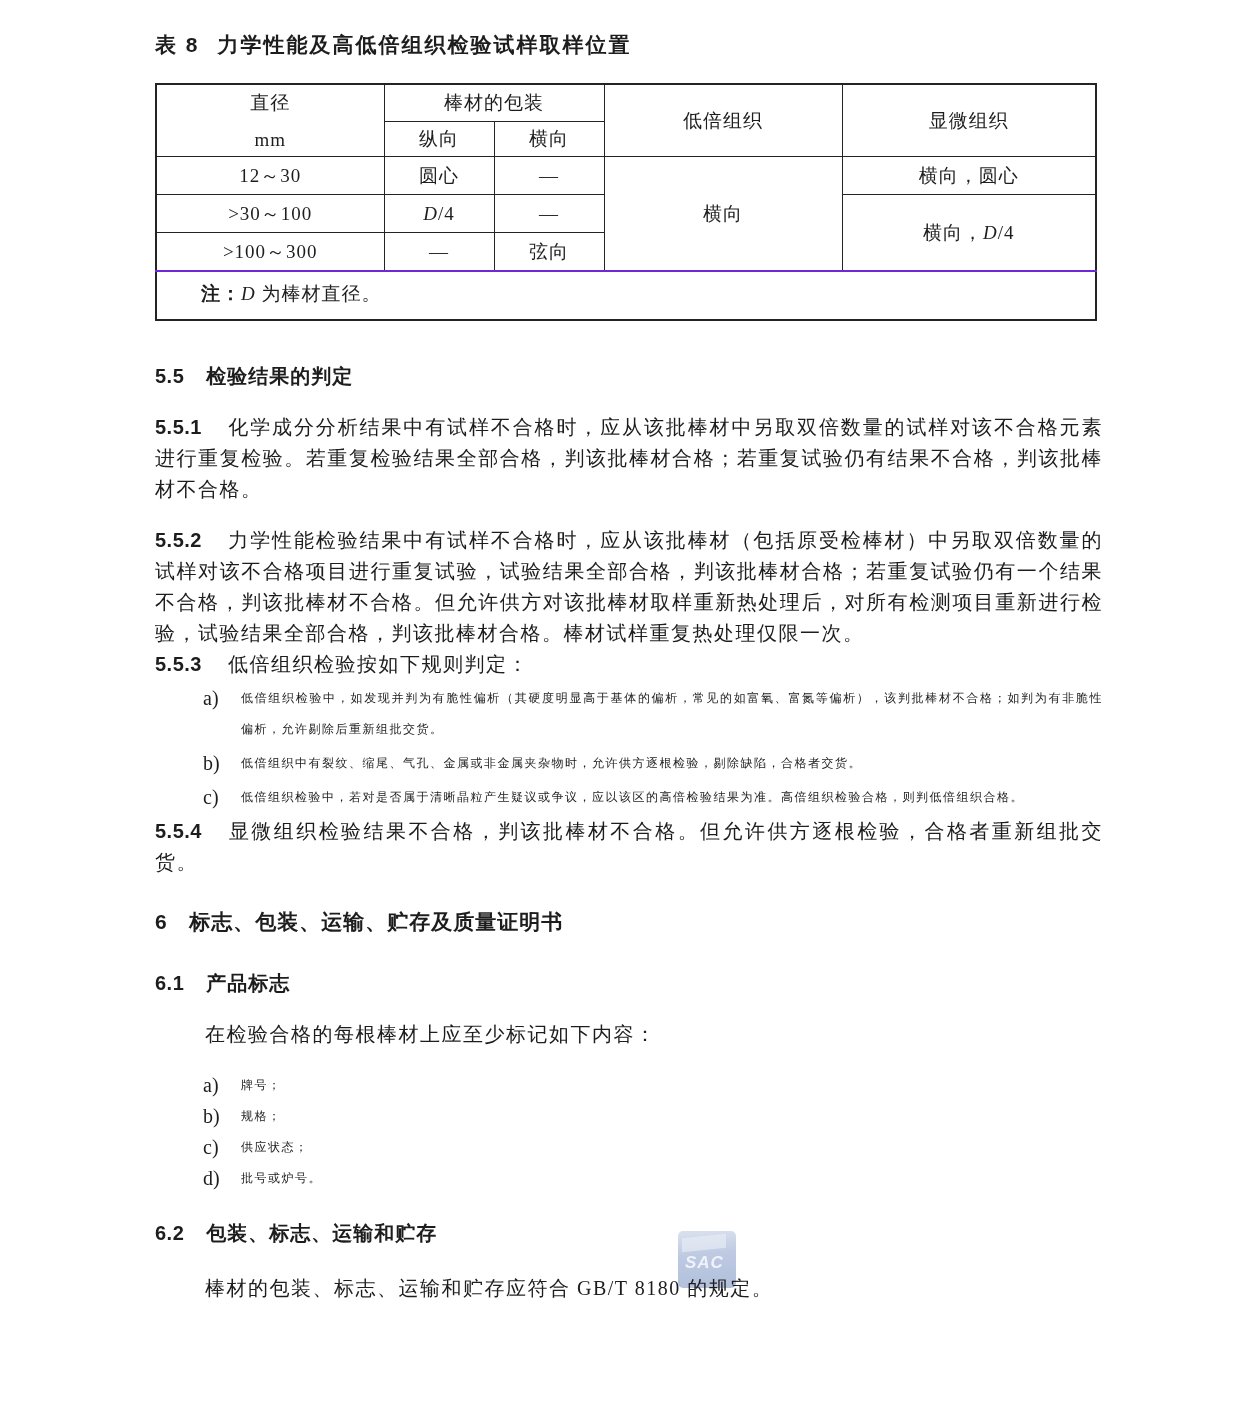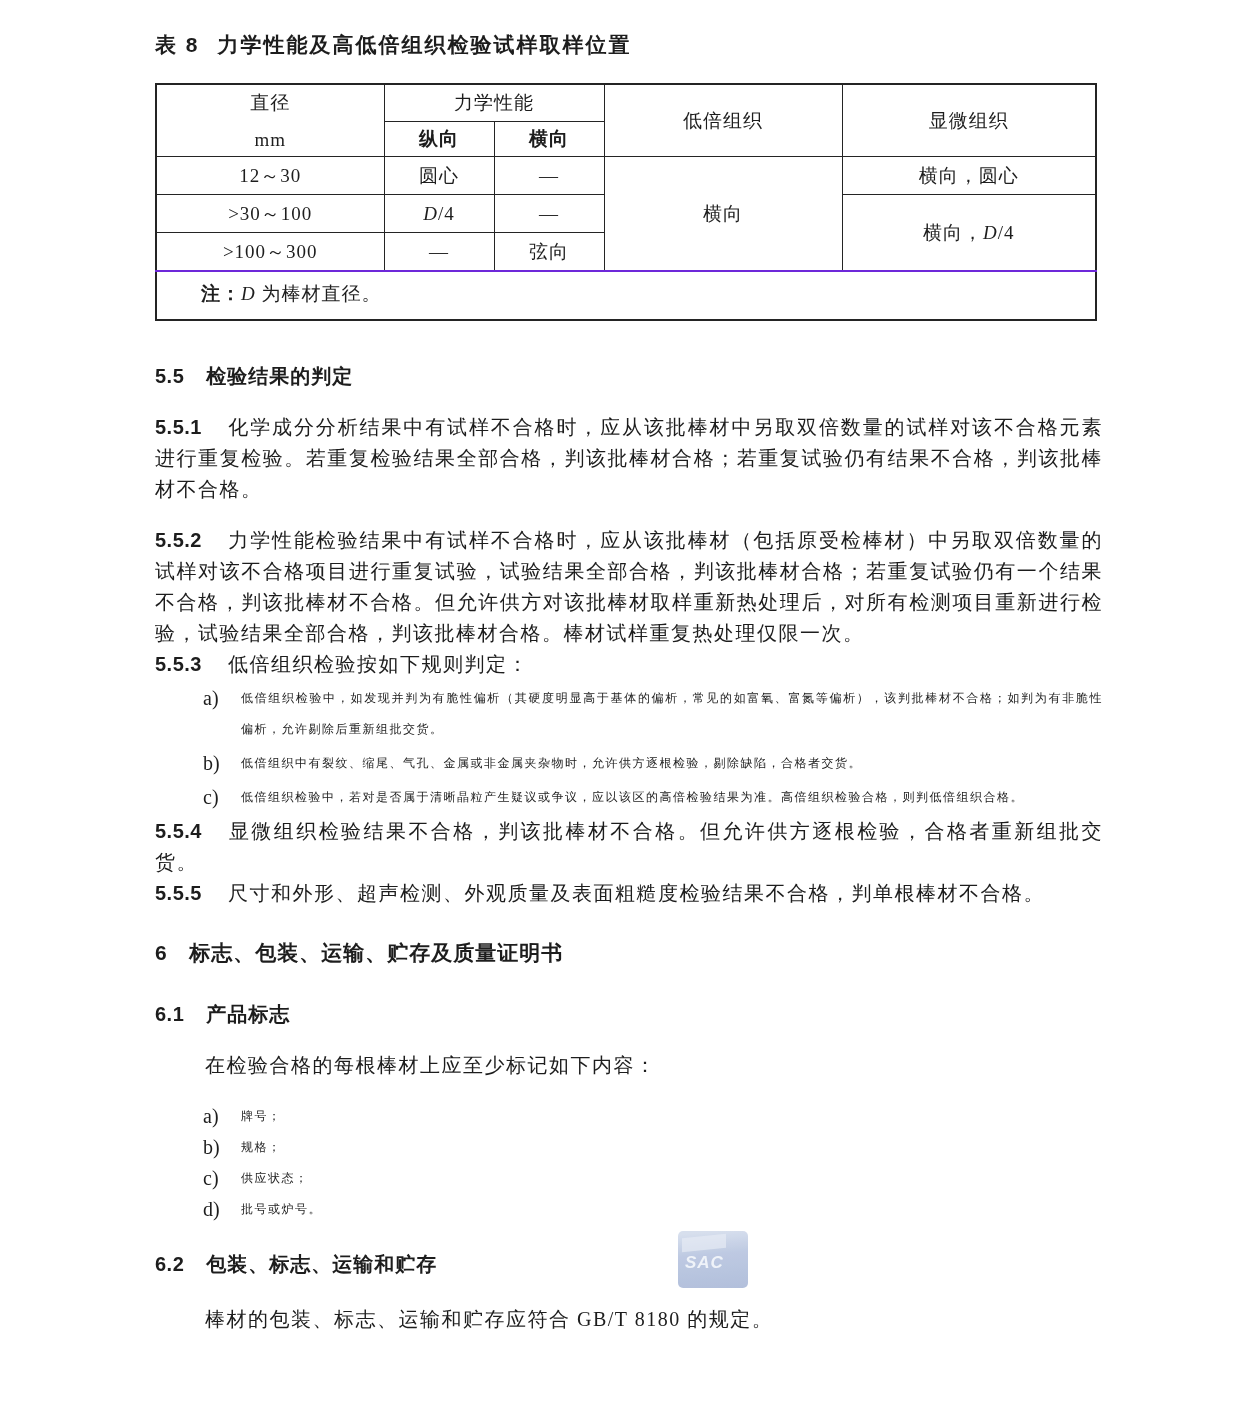--- a/index.html
+++ b/index.html
@@ -33,21 +33,21 @@
   }
   table.spec td {
     border:1px solid #242424;
     text-align:center;
     vertical-align:middle;
     font-size:19px;
     letter-spacing:1px;
     padding:0;
   }
   tr.hrow1 td { height:36px; }
-  tr.hrow2 td { height:34px;font-weight:bold; }
+  tr.hrow2 td { height:34px; }
   tr.brow  td { height:37px;margin-left:34px; }
   td.sep-b { border-bottom:2px solid #242424; }
   .dia-cell { display:flex; flex-direction:column; justify-content:center; gap:13px; }
   tr.note-row td {
     border-top:2px solid #6d28d9;
     text-align:left;
     padding:9px 0 12px 44px;
     font-size:19px;
     letter-spacing:1px;
   }
@@ -99,21 +99,21 @@
     line-height:31px;
     text-align:justify;
   }
   .list61 .li { margin-top:0; }
   .list61 .li .letter, .list61 .li .li-text { line-height:31px; }
 
   
   .watermark {
     position:absolute;
     left:678px; top:1231px;
-    width:70px; height:57px;
+    width:58px; height:57px;
     z-index:0;
     border-radius:5px;
     background:linear-gradient(175deg, #d3dcec 6%, #b7c4df 42%, #aab9d8 100%);
     opacity:0.9;
   }
   .watermark::before {
     content:"";
     position:absolute;
     left:4px; top:5px;
     width:44px; height:14px;
@@ -154,21 +154,21 @@
         <col style="width:254px">
     </colgroup>
     <tbody>
       <tr class="hrow1">
         <td rowspan="2" class="sep-b">
           <div class="dia-cell">
             <div>直径</div>
             <div>mm</div>
           </div>
         </td>
-        <td colspan="2">力学性能</td>
+        <td colspan="2">棒材的包装</td>
         <td rowspan="2" class="sep-b">低倍组织</td>
         <td rowspan="2" class="sep-b">显微组织</td>
       </tr>
       <tr class="hrow2">
         <td class="sep-b">纵向</td>
         <td class="sep-b">横向</td>
       </tr>
       <tr class="brow">
         <td>12～30</td>
         <td>圆心</td>
@@ -218,23 +218,20 @@
     <span class="li-text">低倍组织中有裂纹、缩尾、气孔、金属或非金属夹杂物时，允许供方逐根检验，剔除缺陷，合格者交货。</span>
   </div>
   <div class="li">
     <span class="letter">c)</span>
     <span class="li-text">低倍组织检验中，若对是否属于清晰晶粒产生疑议或争议，应以该区的高倍检验结果为准。高倍组织检验合格，则判低倍组织合格。</span>
   </div>
 
   <p class="para" style="margin:3px 0 0 0">
     <span class="pnum">5.5.4</span><span>显微组织检验结果不合格，判该批棒材不合格。但允许供方逐根检验，合格者重新组批交货。</span>
   </p>
-  <p class="para" style="margin:0">
-    <span class="pnum">5.5.5</span><span>尺寸和外形、超声检测、外观质量及表面粗糙度检验结果不合格，判单根棒材不合格。</span>
-  </p>
 
   <div class="h2 h-6">
     <span class="hnum">6</span><span>标志、包装、运输、贮存及质量证明书</span>
   </div>
 
   <div class="h2 h-61">
     <span class="hnum">6.1</span><span>产品标志</span>
   </div>
 
   <p class="para p-first indent2">

